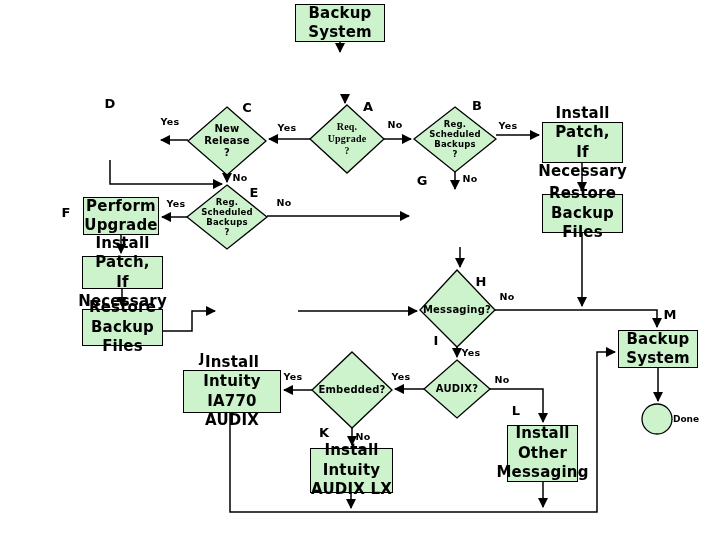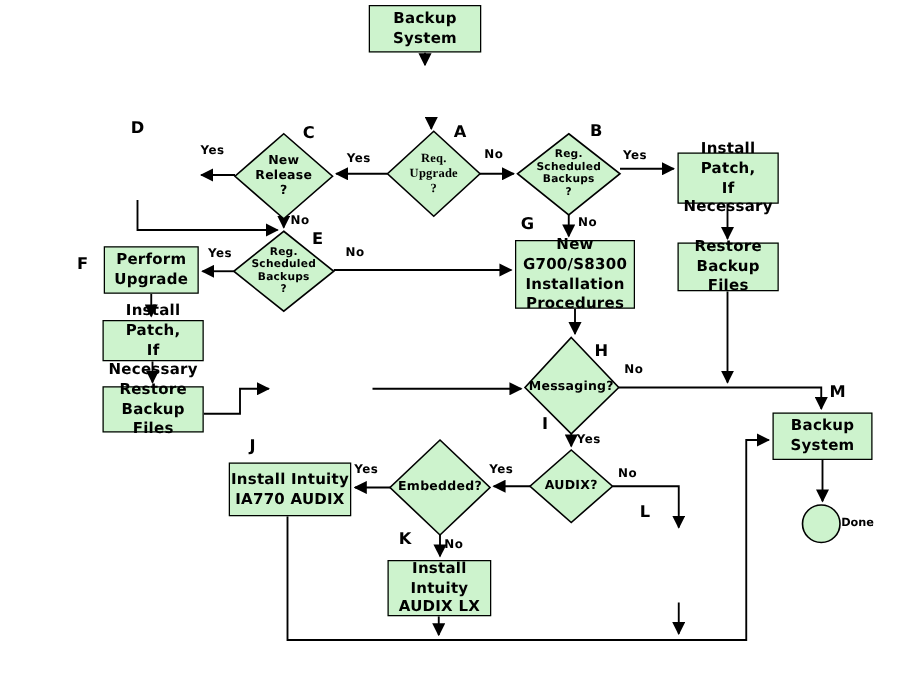--- a/index.html
+++ b/index.html
@@ -10,21 +10,21 @@
     font-family: "DejaVu Sans", "Liberation Sans", sans-serif;
   }
   #wires { position: absolute; left: 0; top: 0; }
   .shape { fill: var(--node-fill); stroke: var(--node-border); stroke-width: 1.3; }
   .edge  { fill: none; stroke: #000; stroke-width: 1.5; }
   .node {
     position: absolute; box-sizing: border-box;
     background: var(--node-fill); border: 1px solid var(--node-border);
     display: flex; align-items: center; justify-content: center;
     text-align: center; white-space: pre-line;
-    font-weight: bold; font-size: 12px; line-height: 1.3; letter-spacing: 0.2px;
+    font-weight: bold; font-size: 15px; line-height: 1.3; letter-spacing: 0.2px;
     color: #000;
   }
   .dlabel {
     position: absolute; transform: translate(-50%, -50%);
     width: 92px; text-align: center; white-space: pre-line;
     font-weight: bold; font-size: 10px; line-height: 1.18; letter-spacing: 0.2px;
     color: #000; pointer-events: none;
   }
   .letter {
     position: absolute; transform: translate(-50%, -50%);
@@ -90,33 +90,33 @@
 
     <circle class="shape" cx="657" cy="419" r="15"></circle>
   </svg>
 
   <div class="node" style="left:295px; top:4px;  width:90px;  height:38px;">Backup
 System</div>
   <div class="node" style="left:542px; top:122px;width:81px;  height:41px;">Install Patch,
 If Necessary</div>
   <div class="node" style="left:83px;  top:197px;width:76px;  height:38px;">Perform
 Upgrade</div>
-  <div class="node" style="left:412px; top:192px;width:96px;  height:55px;">New G700/S8300
-Installation
-Procedures</div>
   <div class="node" style="left:542px; top:194px;width:81px;  height:39px;">Restore
 Backup Files</div>
   <div class="node" style="left:82px;  top:256px;width:81px;  height:33px;">Install Patch,
 If Necessary</div>
   <div class="node" style="left:82px;  top:309px;width:81px;  height:37px;">Restore
 Backup Files</div>
   <div class="node" style="left:183px; top:370px;width:98px;  height:43px;">Install Intuity
 IA770 AUDIX</div>
   <div class="node" style="left:310px; top:448px;width:83px;  height:45px;">Install Intuity
 AUDIX LX</div>
+  <div class="node" style="left:507px; top:425px;width:71px;  height:57px;">Install
+Other
+Messaging</div>
   <div class="node" style="left:618px; top:330px;width:80px;  height:38px;">Backup
 System</div>
 
   <div class="dlabel" style="left:347px; top:139px;font-family:Liberation Serif, serif;">Req.
 Upgrade
 ?</div>
   <div class="dlabel" style="left:227px; top:141px;">New
 Release
 ?</div>
   <div class="dlabel" style="left:455px; top:139px; font-size:8.5px;">Reg.

